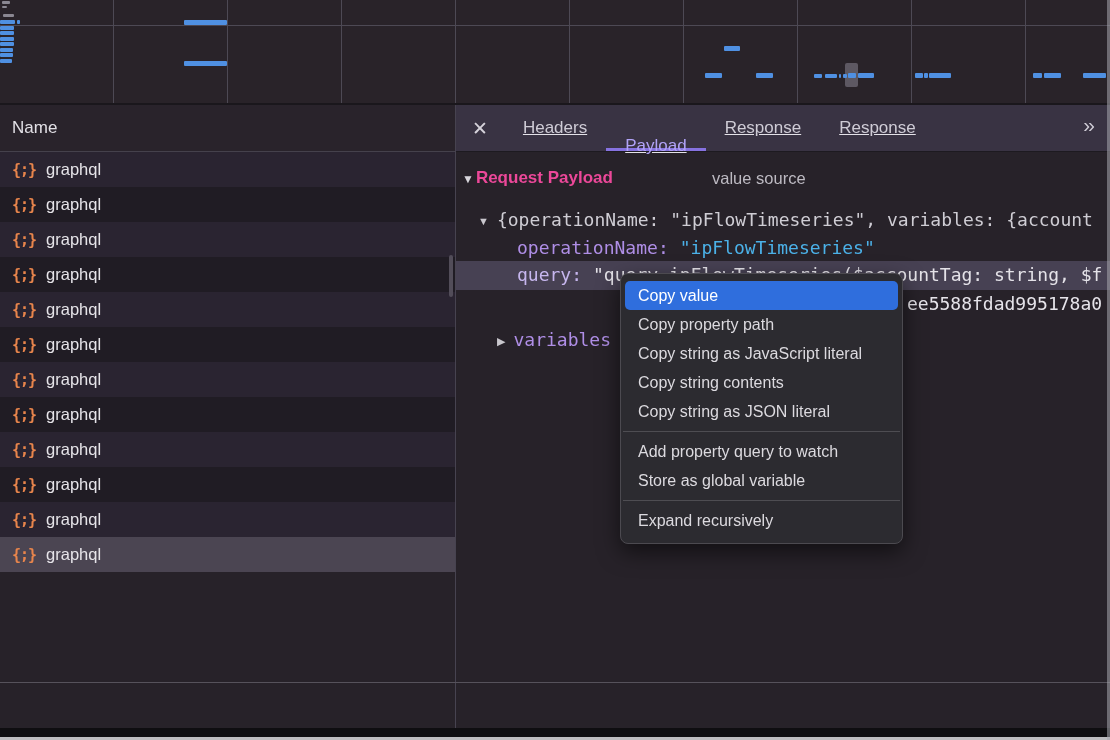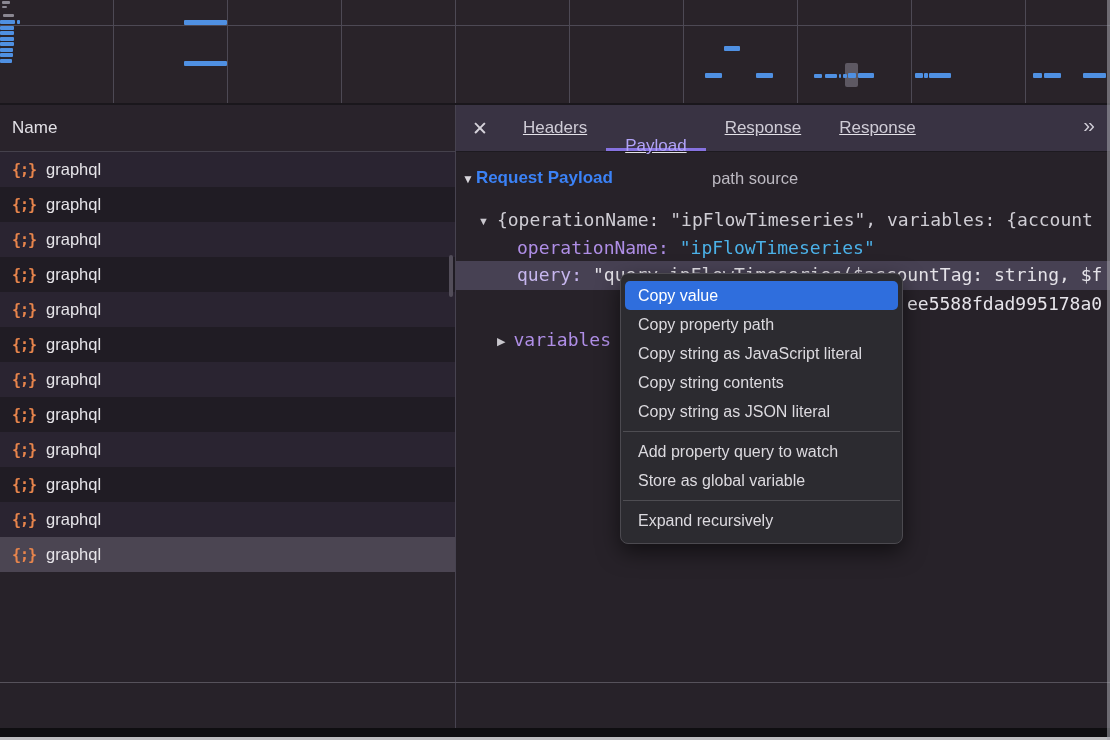--- a/index.html
+++ b/index.html
@@ -37,21 +37,21 @@
   .tabs{display:flex;height:100%;text-decoration:underline;}
   .tab{padding:3px 19px 0 19px;font-size:17px;color:#cfccd6;display:flex;align-items:center;
        box-sizing:border-box;border-bottom:3px solid transparent;}
   .tab.active{color:var(--accent-tab);border-bottom-color:var(--tab-underline);margin-top:36px;}
   .overflow{position:absolute;right:16px;top:8px;font-size:21px;color:#cfccd6;letter-spacing:-1px;}
 
   
   .payload{position:absolute;left:456px;top:152px;width:654px;height:530px;overflow:hidden;}
   .pheader{position:absolute;top:12px;left:6px;height:28px;line-height:28px;font-size:17px;white-space:nowrap;}
   .pheader .tri{font-size:12px;color:#d8d6dc;margin-right:2px;}
-  .pheader .bold{font-weight:bold;color:#3b82f6;}
+  .pheader .bold{font-weight:bold;color:#ec4899;}
   .view-source{position:absolute;left:256px;top:12px;height:28px;line-height:28px;font-size:16.5px;color:#bdbac2;}
   .pline{position:absolute;height:28px;line-height:28px;white-space:nowrap;}
   .mono{font-family:"DejaVu Sans Mono",monospace;font-size:18px;}
   .tri-small{font-size:11px;color:#c9c7cd;margin-right:8px;vertical-align:1px;}
   .k{color:var(--key-purple);}
   .k2{color:#c6b6ee;}
   .s{color:var(--string-blue);margin-left:11px;}
   .w{color:#e4e2e8;margin-left:11px;}
   .frag{position:absolute;left:451px;color:#e6e4ea;}
   .preview{color:#cfcdd4;}
@@ -185,21 +185,21 @@
         <div class="tab">Response</div>
         <div class="tab">Response</div>
       </div>
     <span class="overflow">»</span>
   </div>
 
   <div class="payload">
     <div class="pheader">
       <span class="tri">▼</span><span class="bold">Request Payload</span>
     </div>
-    <div class="view-source">path source</div>
+    <div class="view-source">value source</div>
 
     <div class="pline" style="left:22px;top:54px;">
       <span class="tri-small">▼</span><span class="mono preview">{operationName: "ipFlowTimeseries", variables: {account</span>
     </div>
 
     <div class="pline" style="left:61px;top:82px;">
       <span class="mono k">operationName:</span><span class="mono s">"ipFlowTimeseries"</span>
     </div>
 
     <div class="query-row"></div>

